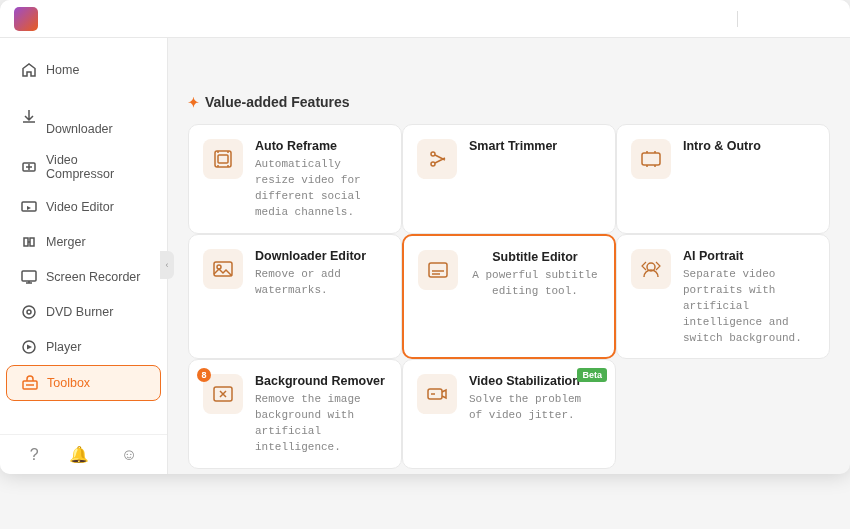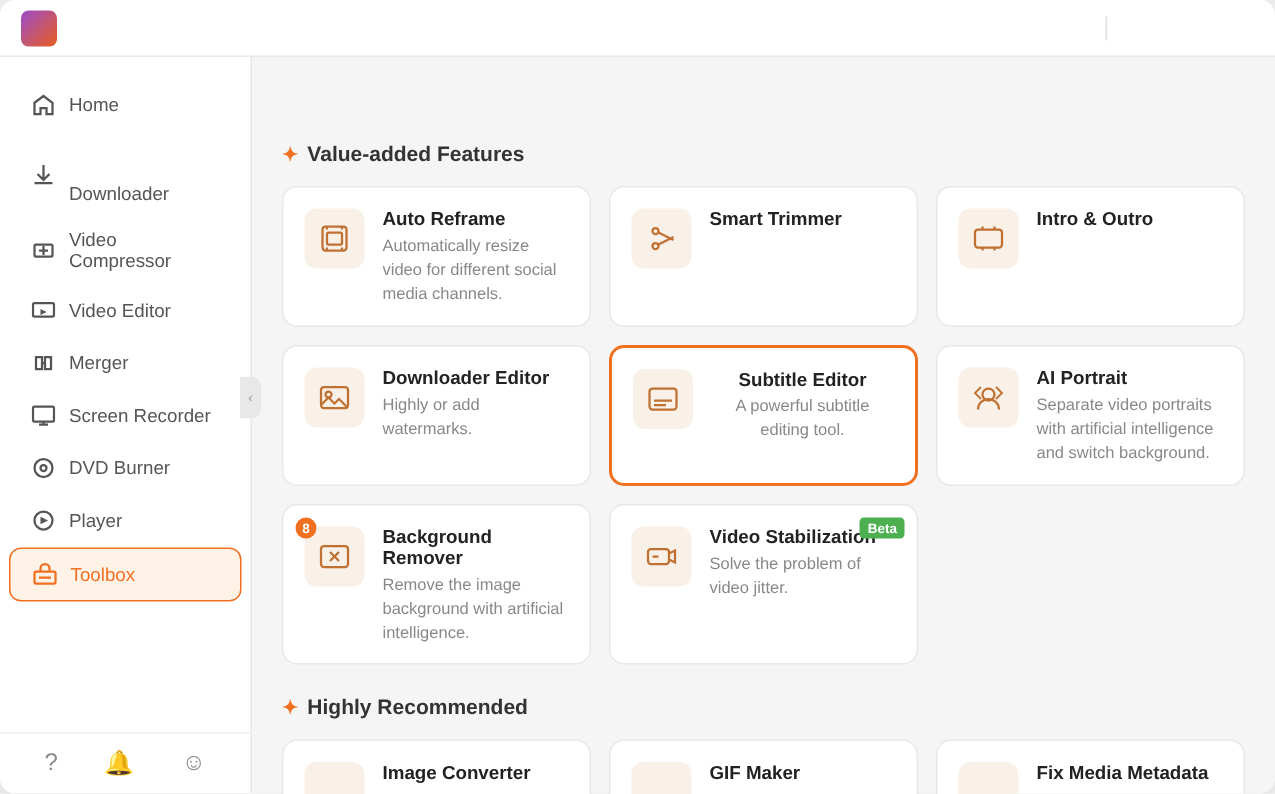--- a/index.html
+++ b/index.html
@@ -71,21 +71,21 @@
     .section-title {
       display: flex; align-items: center;
       font-size: 14px; font-weight: 600; color: #333;
       margin-bottom: 14px;
     }
 
     
     .feature-grid {
       display: grid;
       grid-template-columns: repeat(3, 1fr);
-      gap: 12px;
+      gap: 0;
       margin-bottom: 20px;
     }
 
     .feature-card {
       background: #fff;
       border: 1.5px solid #e8e8e8;
       border-radius: 10px;
       padding: 14px 14px 12px 14px;
       display: flex;
       align-items: flex-start;
@@ -102,21 +102,21 @@
       background: #f9f0e8;
       border-radius: 8px;
       display: flex; align-items: center; justify-content: center;
       font-size: 18px;
       margin-right: 12px;
       flex-shrink: 0;
       color: #d06010;
     }
     .card-content { flex: 1; }
     .card-title { font-size: 12.5px; font-weight: 600; color: #222; margin-bottom: 4px; }
-    .card-desc { font-size: 11px; color: #888; line-height: 1.45; }
+    .card-desc { font-size: 11px; color: #888; line-height: 1.45; font-family: Liberation Mono, monospace; }
 
     .beta-badge {
       position: absolute;
       top: 8px; right: 8px;
       background: #4caf50;
       color: white;
       font-size: 9px;
       font-weight: 700;
       padding: 2px 5px;
       border-radius: 3px;
@@ -132,21 +132,21 @@
       display: flex; align-items: center; justify-content: center;
       font-weight: 700;
     }
 
     
     .content-wrapper::-webkit-scrollbar { width: 4px; }
     .content-wrapper::-webkit-scrollbar-thumb { background: #ccc; border-radius: 2px; }
 
     
     .window {
-      width: 850px; height: 529px;
+      width: 850px; height: 474px;
       display: flex;
       flex-direction: column;
       border-radius: 10px;
       overflow: hidden;
       box-shadow: 0 2px 20px rgba(0,0,0,0.15);
     }
     .window-header {
       height: 38px;
       background: #fff;
       display: flex; align-items: center;
@@ -325,21 +325,21 @@
 
       <div class="card-icon">
                   <svg width="22" height="22" viewBox="0 0 22 22" fill="none" stroke="#c07030" stroke-width="1.5">
                     <rect x="2" y="4" width="18" height="14" rx="2"></rect>
                     <circle cx="7" cy="9" r="2"></circle>
                     <path d="M2 16l5-5 4 4 3-3 6 6"></path>
                   </svg>
                 </div>
       <div class="card-content">
         <div class="card-title">Downloader Editor</div>
-        <div class="card-desc">Highly or add watermarks.</div>
+        <div class="card-desc">Remove or add watermarks.</div>
       </div>
     </div>
               <div class="feature-card highlighted">
 
       <div class="card-icon">
                   <svg width="22" height="22" viewBox="0 0 22 22" fill="none" stroke="#c07030" stroke-width="1.5">
                     <rect x="2" y="4" width="18" height="14" rx="2"></rect>
                     <path d="M5 12h12M5 15h8"></path>
                   </svg>
                 </div>

